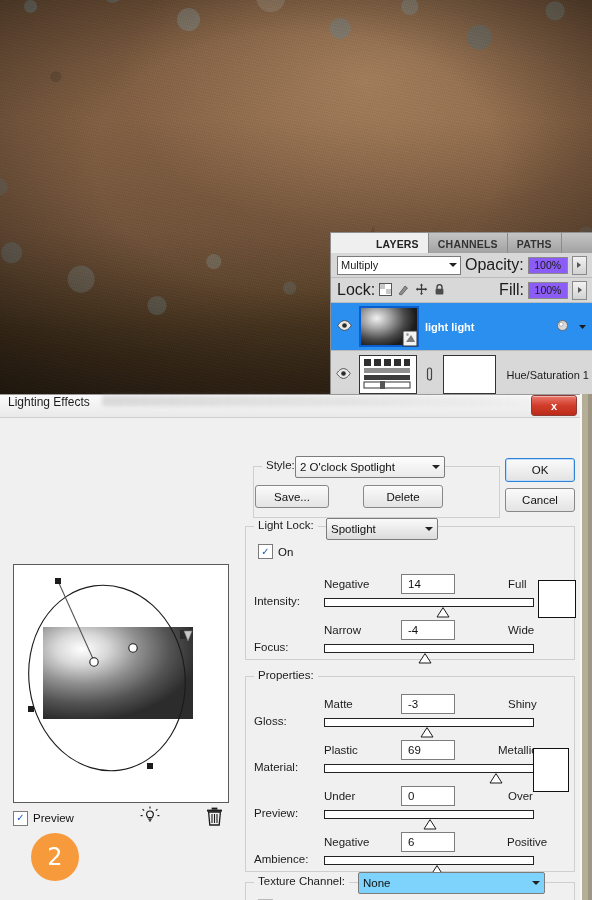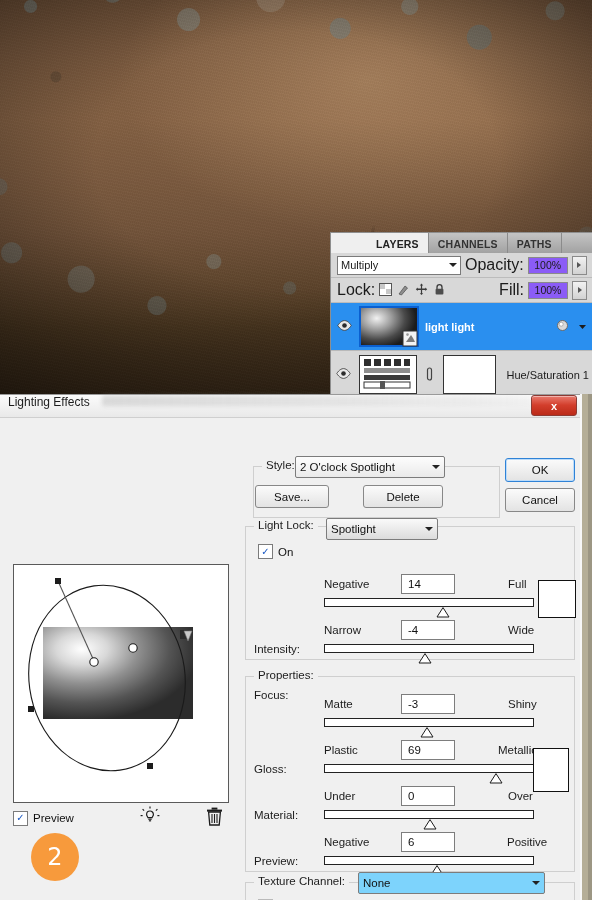--- a/index.html
+++ b/index.html
@@ -136,21 +136,21 @@
   .btn{height:21px;border:1px solid #888;border-radius:3px;font-size:11.5px;color:#111;
     background:linear-gradient(180deg,#fbfbfb,#e3e3e3);display:flex;align-items:center;justify-content:center;}
   .btn.primary{border:1px solid #2f82d6;box-shadow:0 0 0 1px #bcdcfa inset;}
   .dd{height:20px;background:linear-gradient(180deg,#fdfdfd,#eaeaea);border:1px solid #7c7c7c;
     border-radius:2px;display:flex;align-items:center;padding:0 4px;font-size:11.5px;color:#111;}
   .dd .cap{flex:1;white-space:nowrap;overflow:hidden;}
   .dd.white{background:#7dd3fc;}
 
   
   .srow{position:absolute;left:0;width:100%;height:40px;}
-  .srow .rowlabel{position:absolute;left:8px;top:18px;font-size:11.5px;color:#1c1c1c;margin-top:48px;}
+  .srow .rowlabel{position:absolute;left:8px;top:18px;font-size:11.5px;color:#1c1c1c;}
   .srow .lend{position:absolute;top:1px;font-size:11.5px;color:#1c1c1c;}
   .srow .rend{position:absolute;top:1px;font-size:11.5px;color:#1c1c1c;}
   .srow .vbox{position:absolute;top:-3px;width:46px;height:18px;background:#fff;border:1px solid #7d7d7d;
     font-size:11.5px;display:flex;align-items:center;padding-left:6px;color:#111;}
   .track{position:absolute;height:7px;background:#fff;border:1px solid #222;}
   .knobwrap{position:absolute;width:14px;height:11px;}
   .swatch{position:absolute;background:#fff;border:1px solid #111;}
   
   #edge{position:absolute;left:580px;top:394px;width:12px;height:506px;
     background:linear-gradient(90deg,#f7f7f7 0 2px,#b5ae97 2px 8px,#9c9683 8px 12px);}

